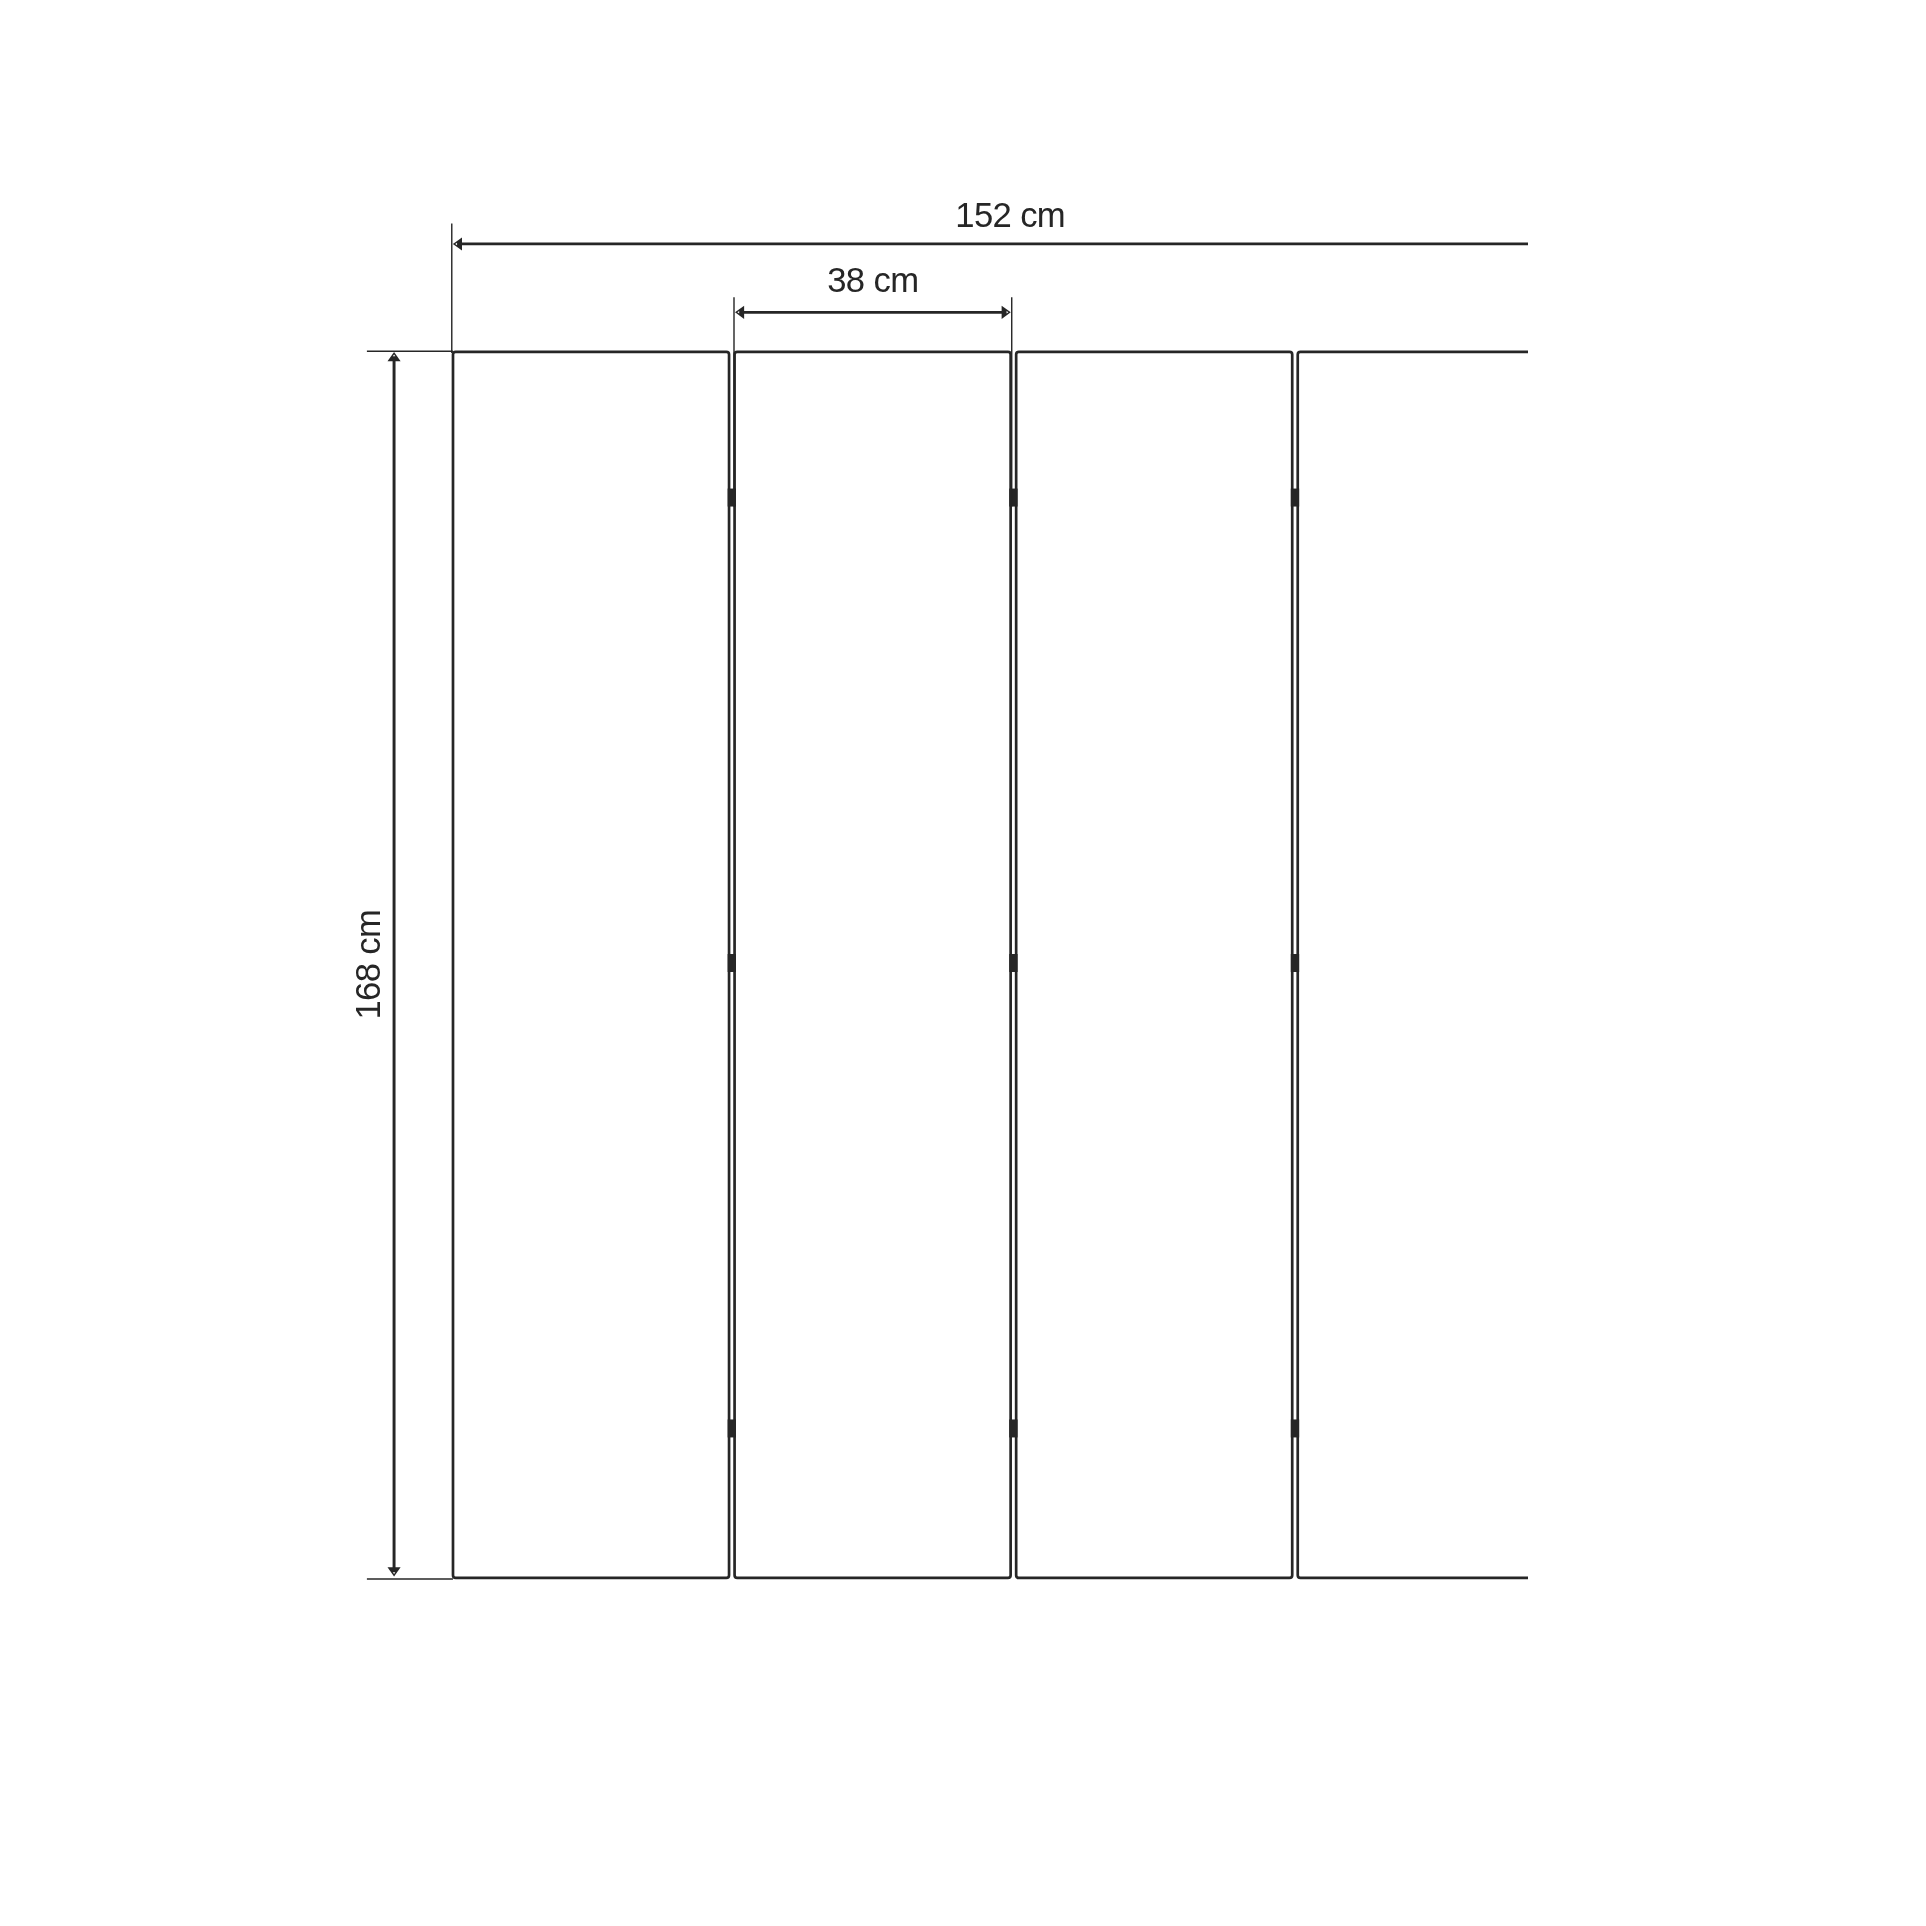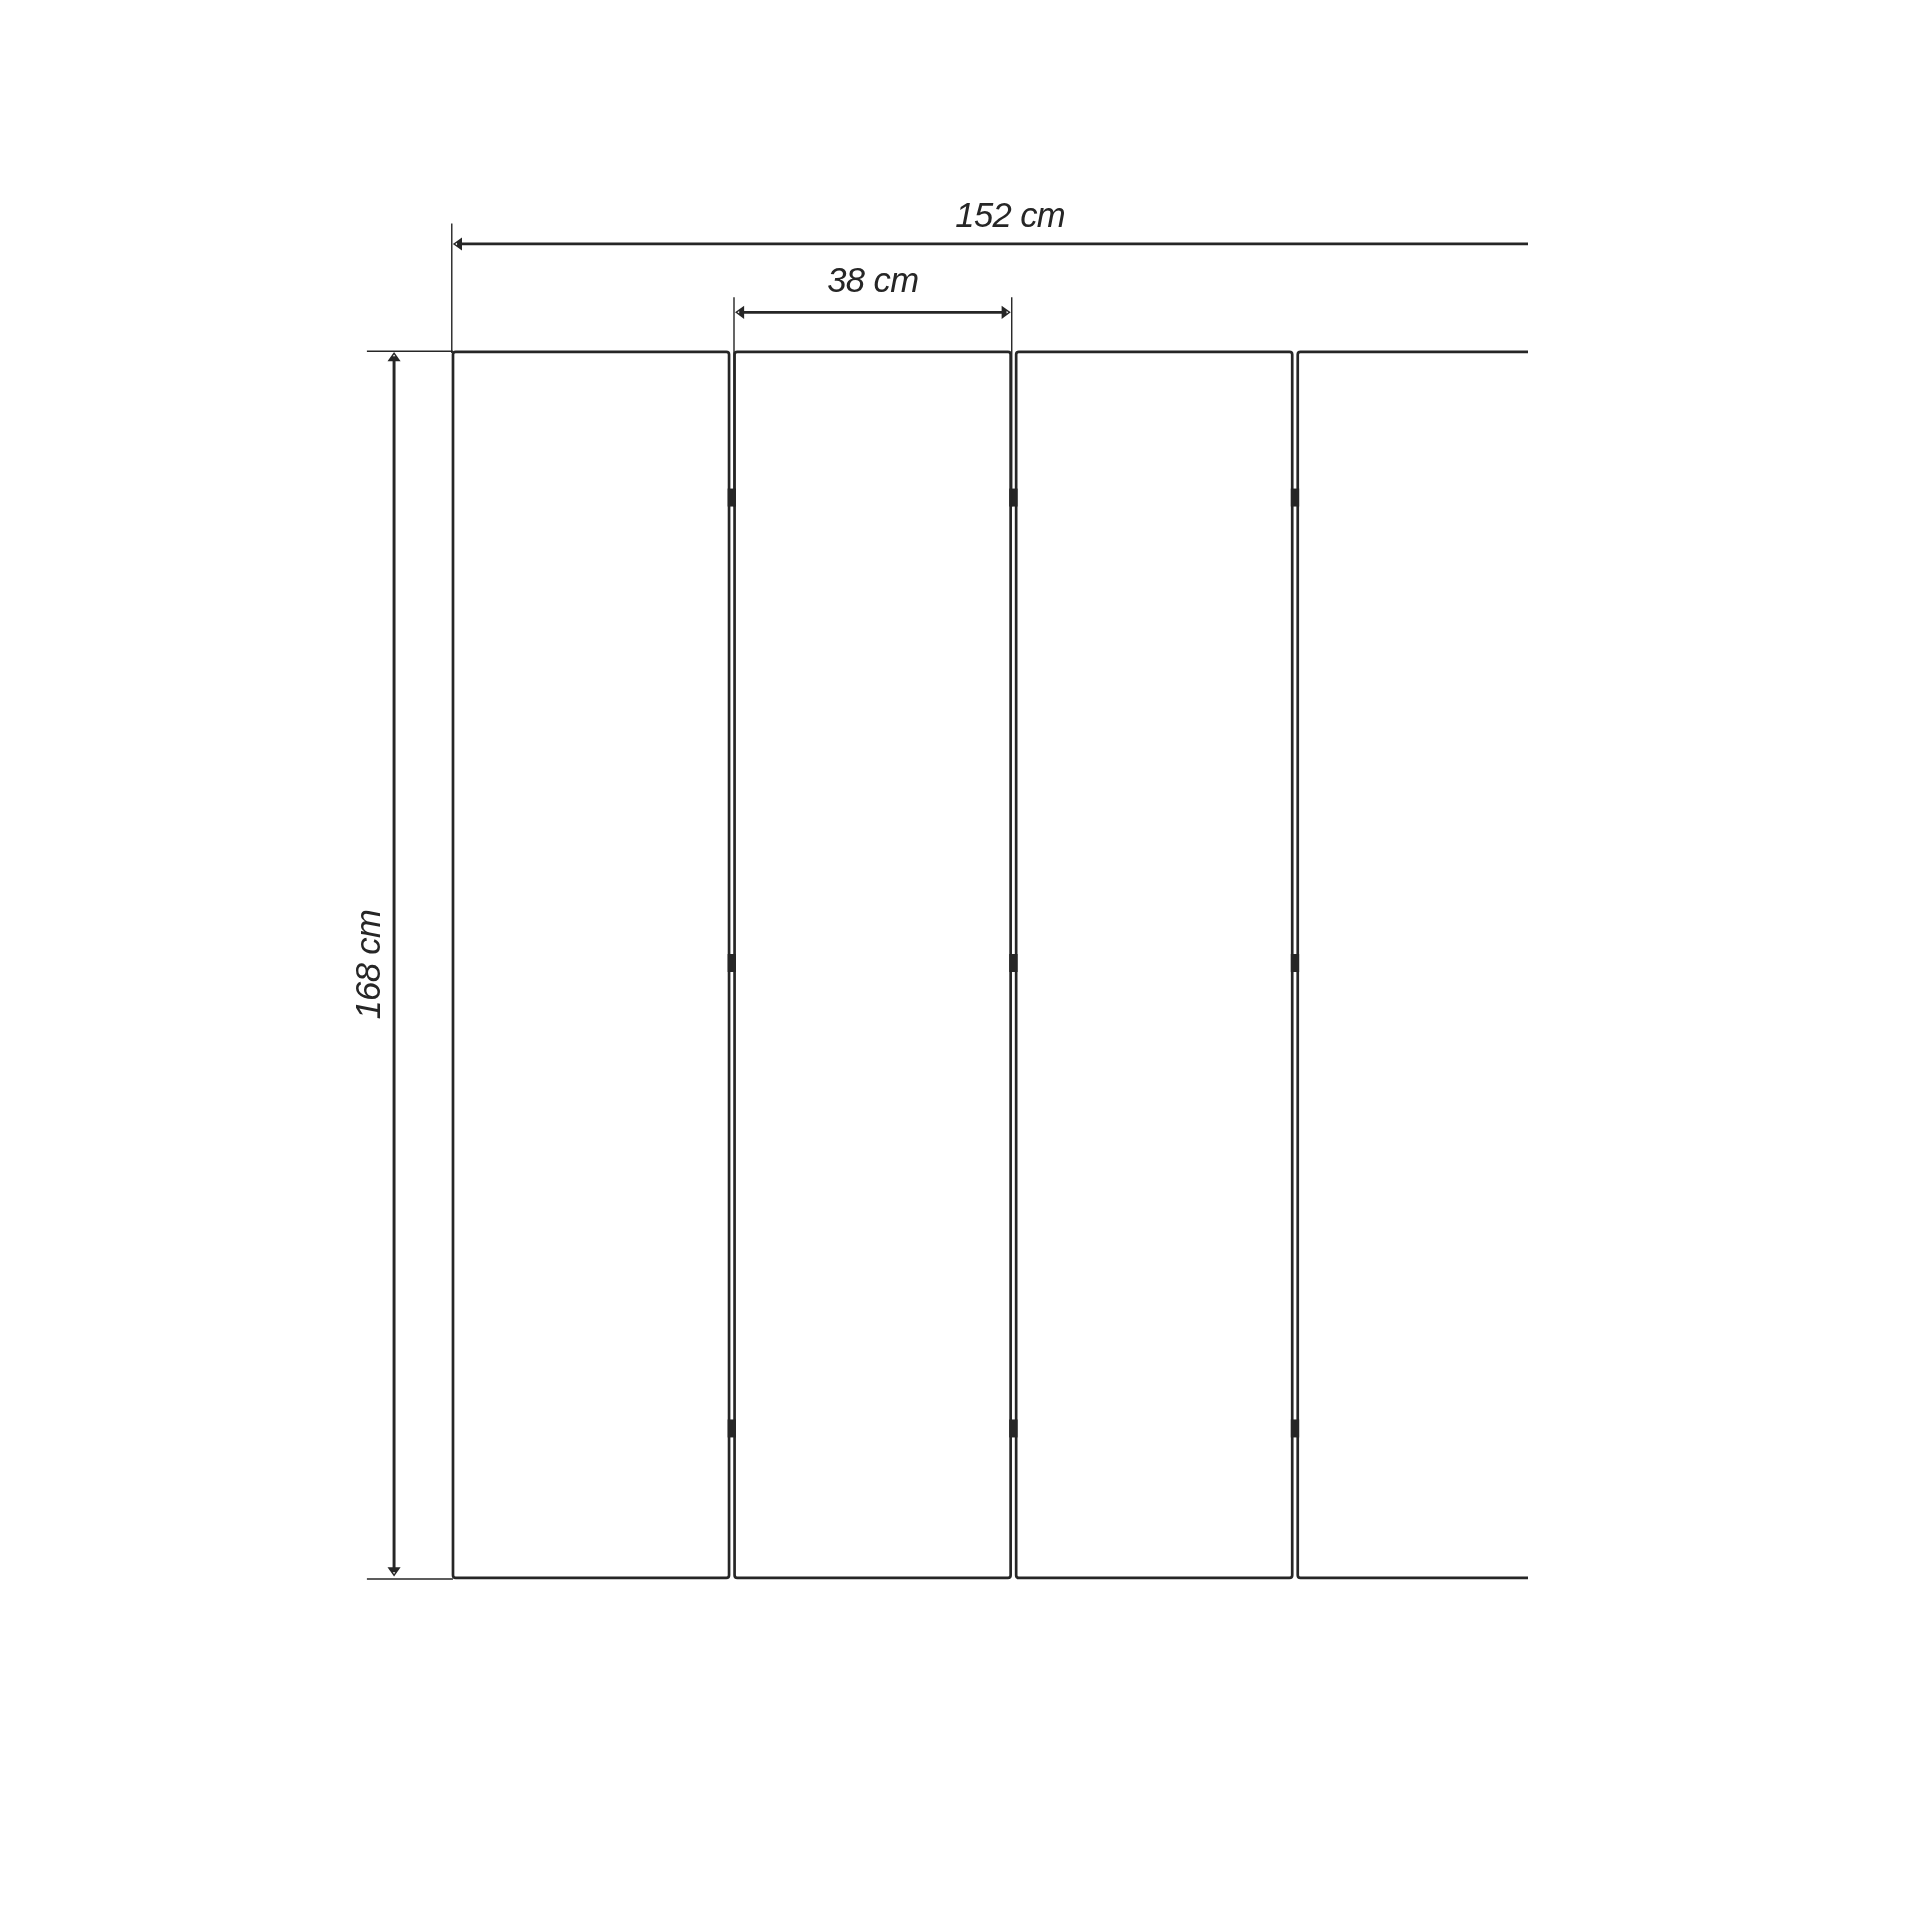--- a/index.html
+++ b/index.html
@@ -1,17 +1,17 @@
 <!DOCTYPE html>
 <html style="font-size:10.3px"><head>
 <meta charset="utf-8">
 <style>
   html,body{margin:0;padding:0;background:#ffffff;overflow:hidden;}
   #canvas{position:relative;width:1528px;height:1926px;background:#b91c1c;overflow:hidden;
-          font-family:"Liberation Sans", sans-serif;font-style:italic;}
+          font-family:"Liberation Sans", sans-serif;}
   svg{position:absolute;left:0;top:0;}
 </style>
 </head>
 <body>
 <div id="canvas">
 <svg width="1926" height="1926" viewBox="0 0 3000 3000">
 
   <rect x="0" y="0" width="3000" height="3000" fill="#ffffff"></rect>
 
   <rect x="705.6" y="548.1" width="430" height="1909.7" rx="4.2" fill="none" stroke="#262626" stroke-width="4.2"></rect>

